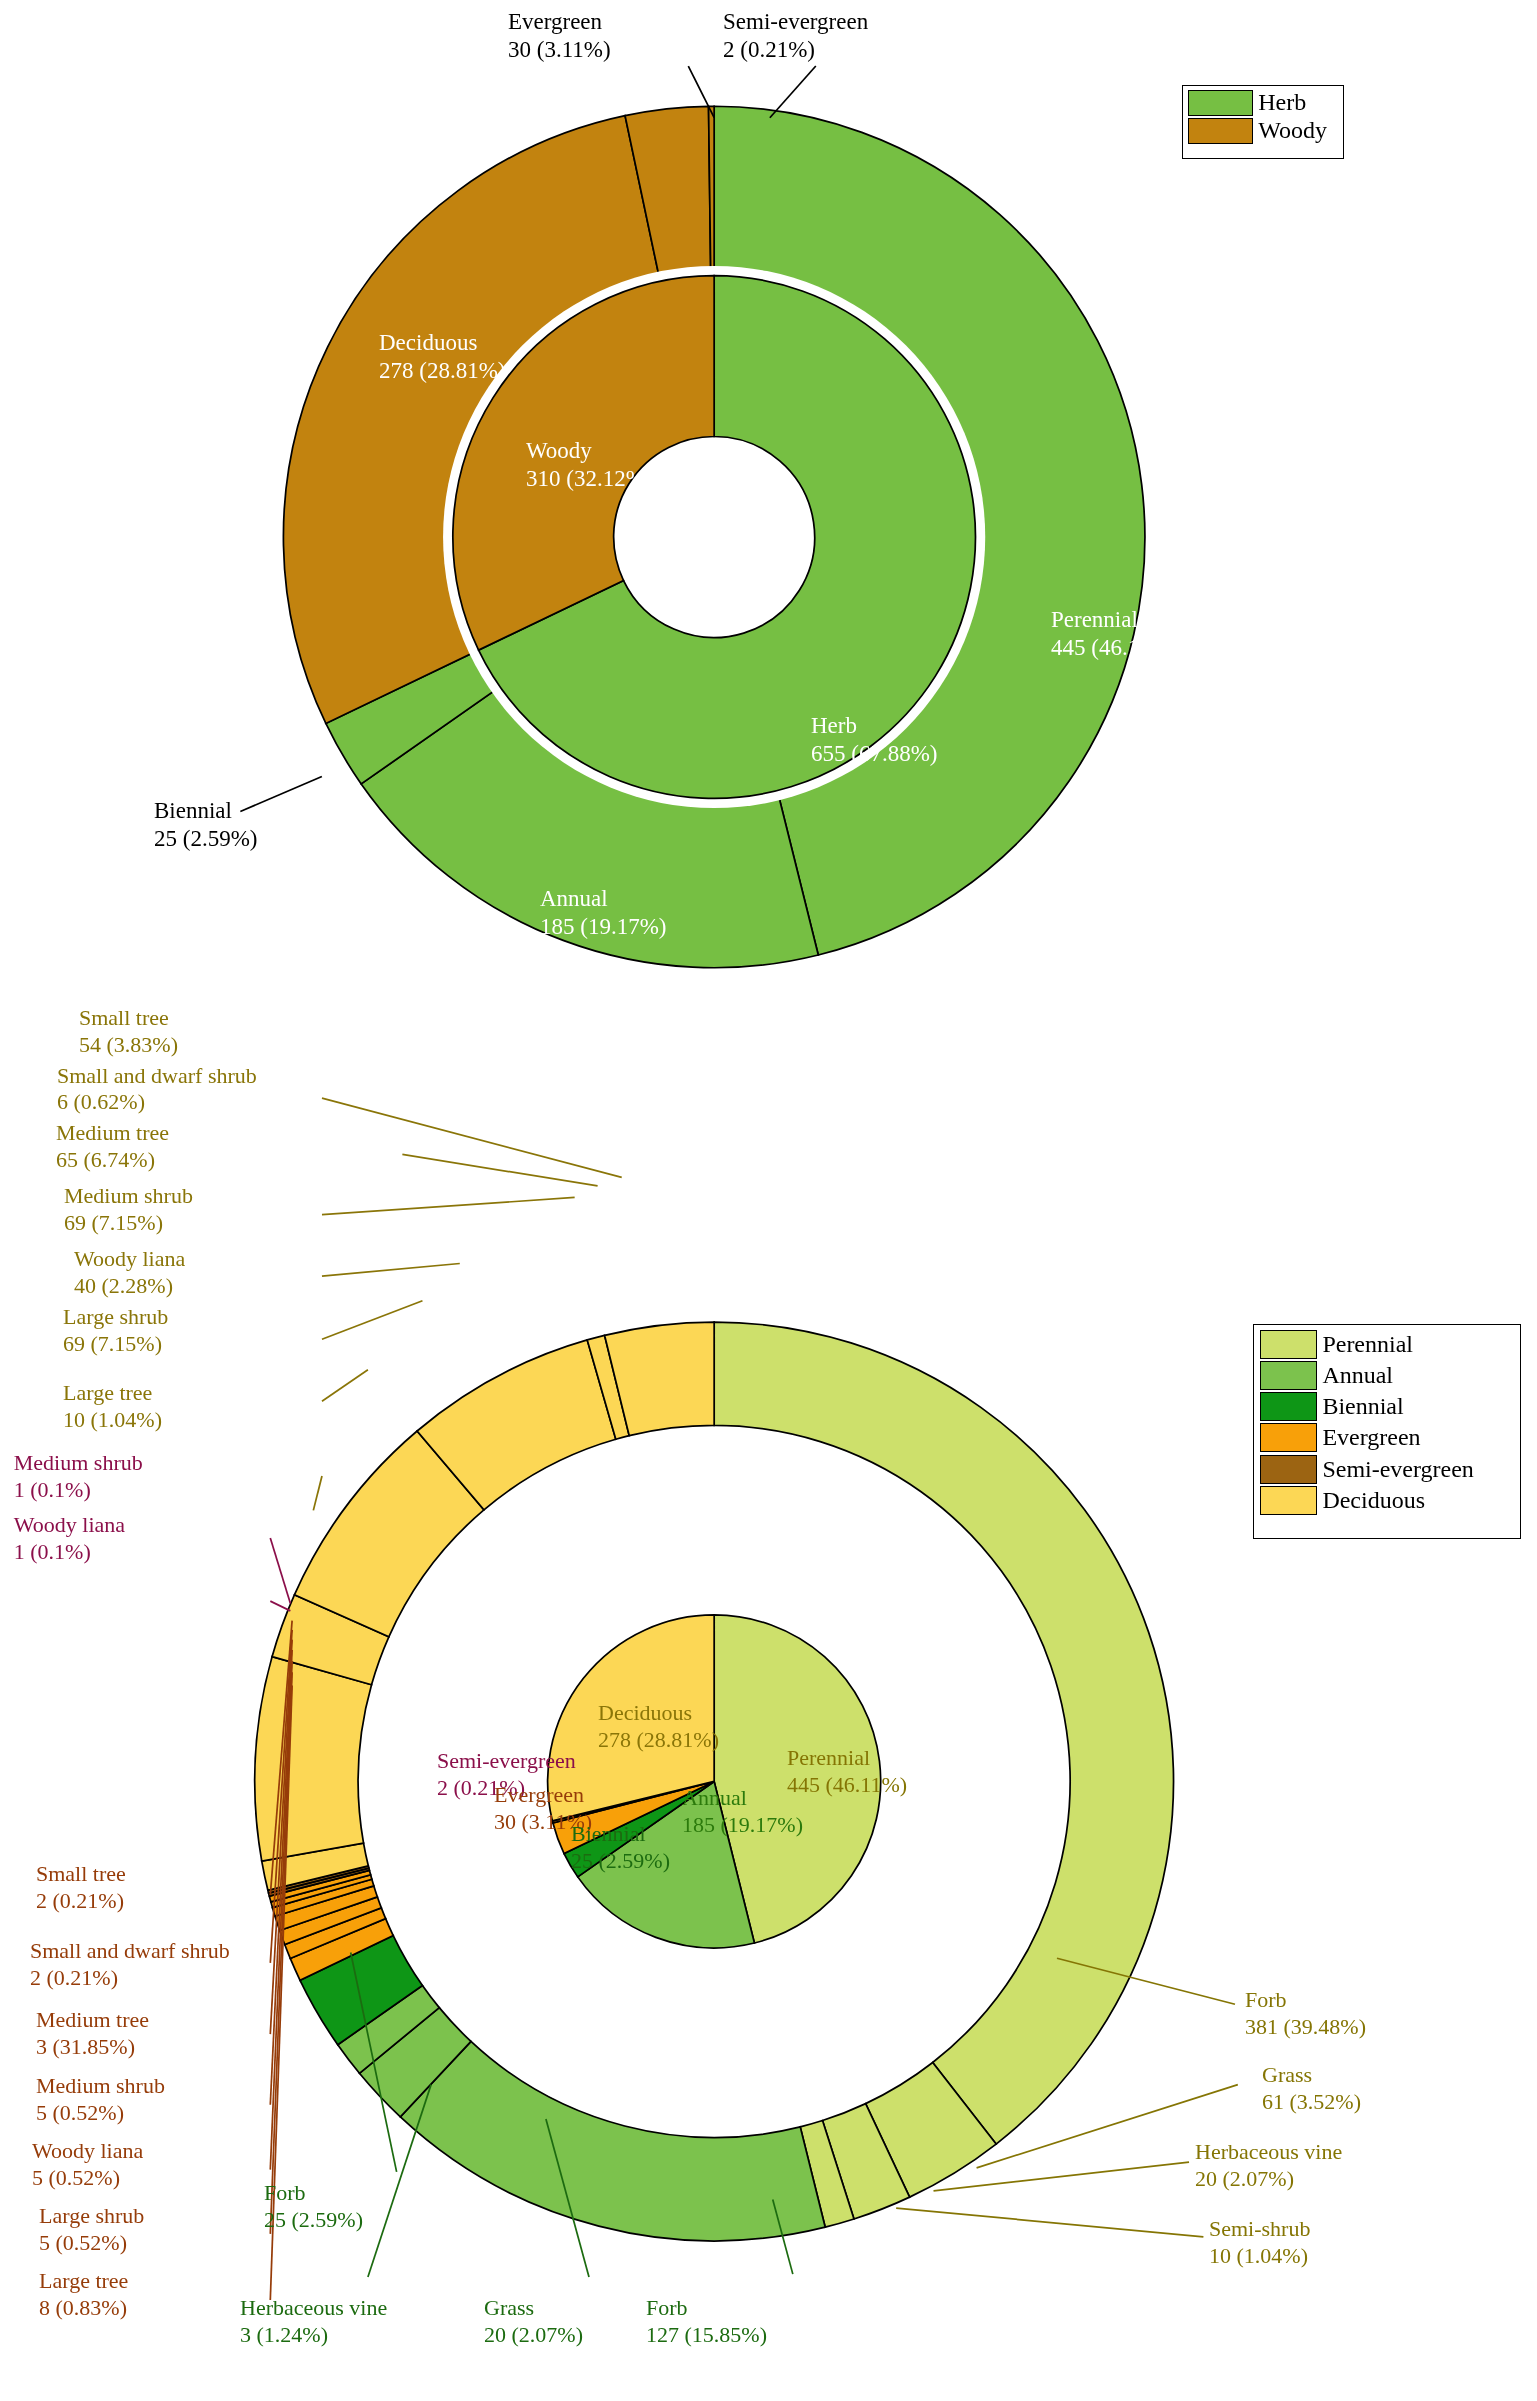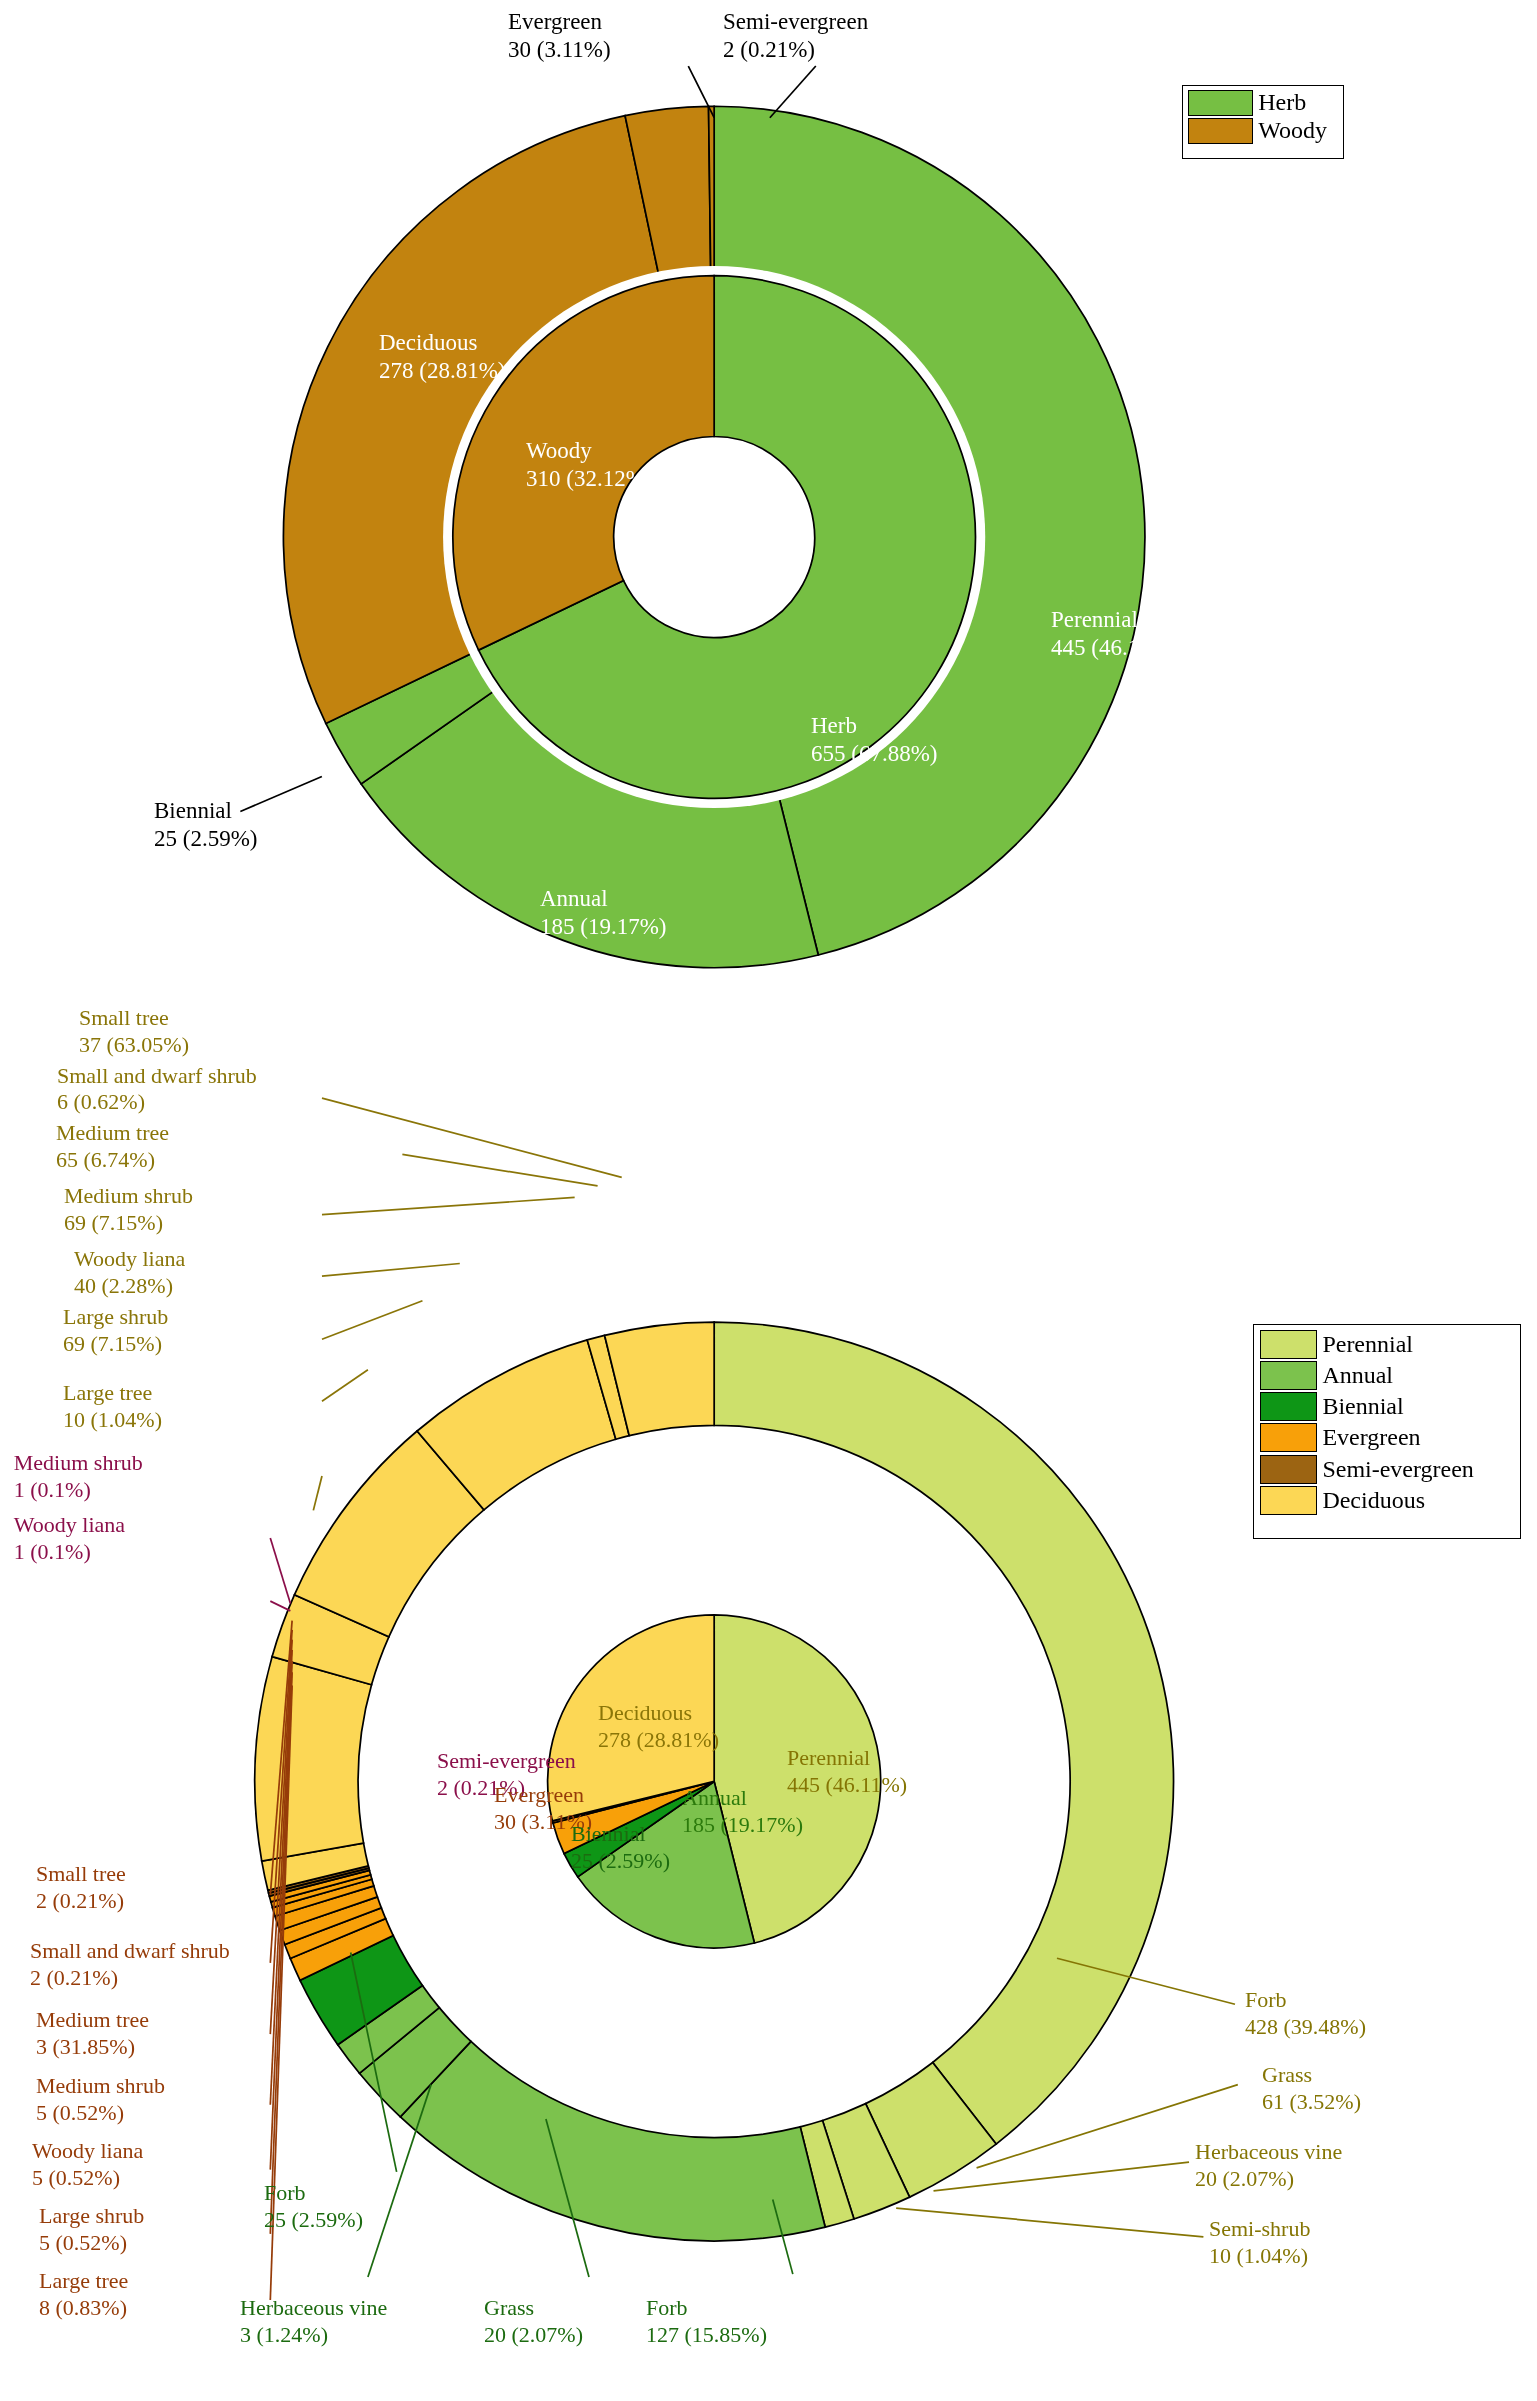--- a/index.html
+++ b/index.html
@@ -215,21 +215,21 @@
     <div>185 (19.17%)</div>
   </div>
 
   <div class="lbl lbl-bold c-biennial ta-l" style="left:571px;top:747px;">
     <div>Biennial</div>
     <div>25 (2.59%)</div>
   </div>
 
   <div class="lbl lbl-bold c-deciduous ta-l" style="left:79px;top:-69px;">
     <div>Small tree</div>
-    <div>37 (63.05%)</div>
+    <div>54 (3.83%)</div>
   </div>
   <div class="lbl lbl-bold c-deciduous ta-l" style="left:57px;top:-11.5px;">
     <div>Small and dwarf shrub</div>
     <div>6 (0.62%)</div>
   </div>
   <div class="lbl lbl-bold c-deciduous ta-l" style="left:56px;top:46px;">
     <div>Medium tree</div>
     <div>65 (6.74%)</div>
   </div>
   <div class="lbl lbl-bold c-deciduous ta-l" style="left:64px;top:109px;">
@@ -299,21 +299,21 @@
     <div>Grass</div>
     <div>20 (2.07%)</div>
   </div>
   <div class="lbl lbl-bold c-biennial ta-l" style="left:646px;top:1221px;">
     <div>Forb</div>
     <div>127 (15.85%)</div>
   </div>
 
   <div class="lbl lbl-bold c-perennial ta-l" style="left:1245px;top:913px;">
     <div>Forb</div>
-    <div>428 (39.48%)</div>
+    <div>381 (39.48%)</div>
   </div>
   <div class="lbl lbl-bold c-perennial ta-l" style="left:1262px;top:988px;">
     <div>Grass</div>
     <div>61 (3.52%)</div>
   </div>
   <div class="lbl lbl-bold c-perennial ta-l" style="left:1195px;top:1065px;">
     <div>Herbaceous vine</div>
     <div>20 (2.07%)</div>
   </div>
   <div class="lbl lbl-bold c-perennial ta-l" style="left:1209px;top:1142px;">

